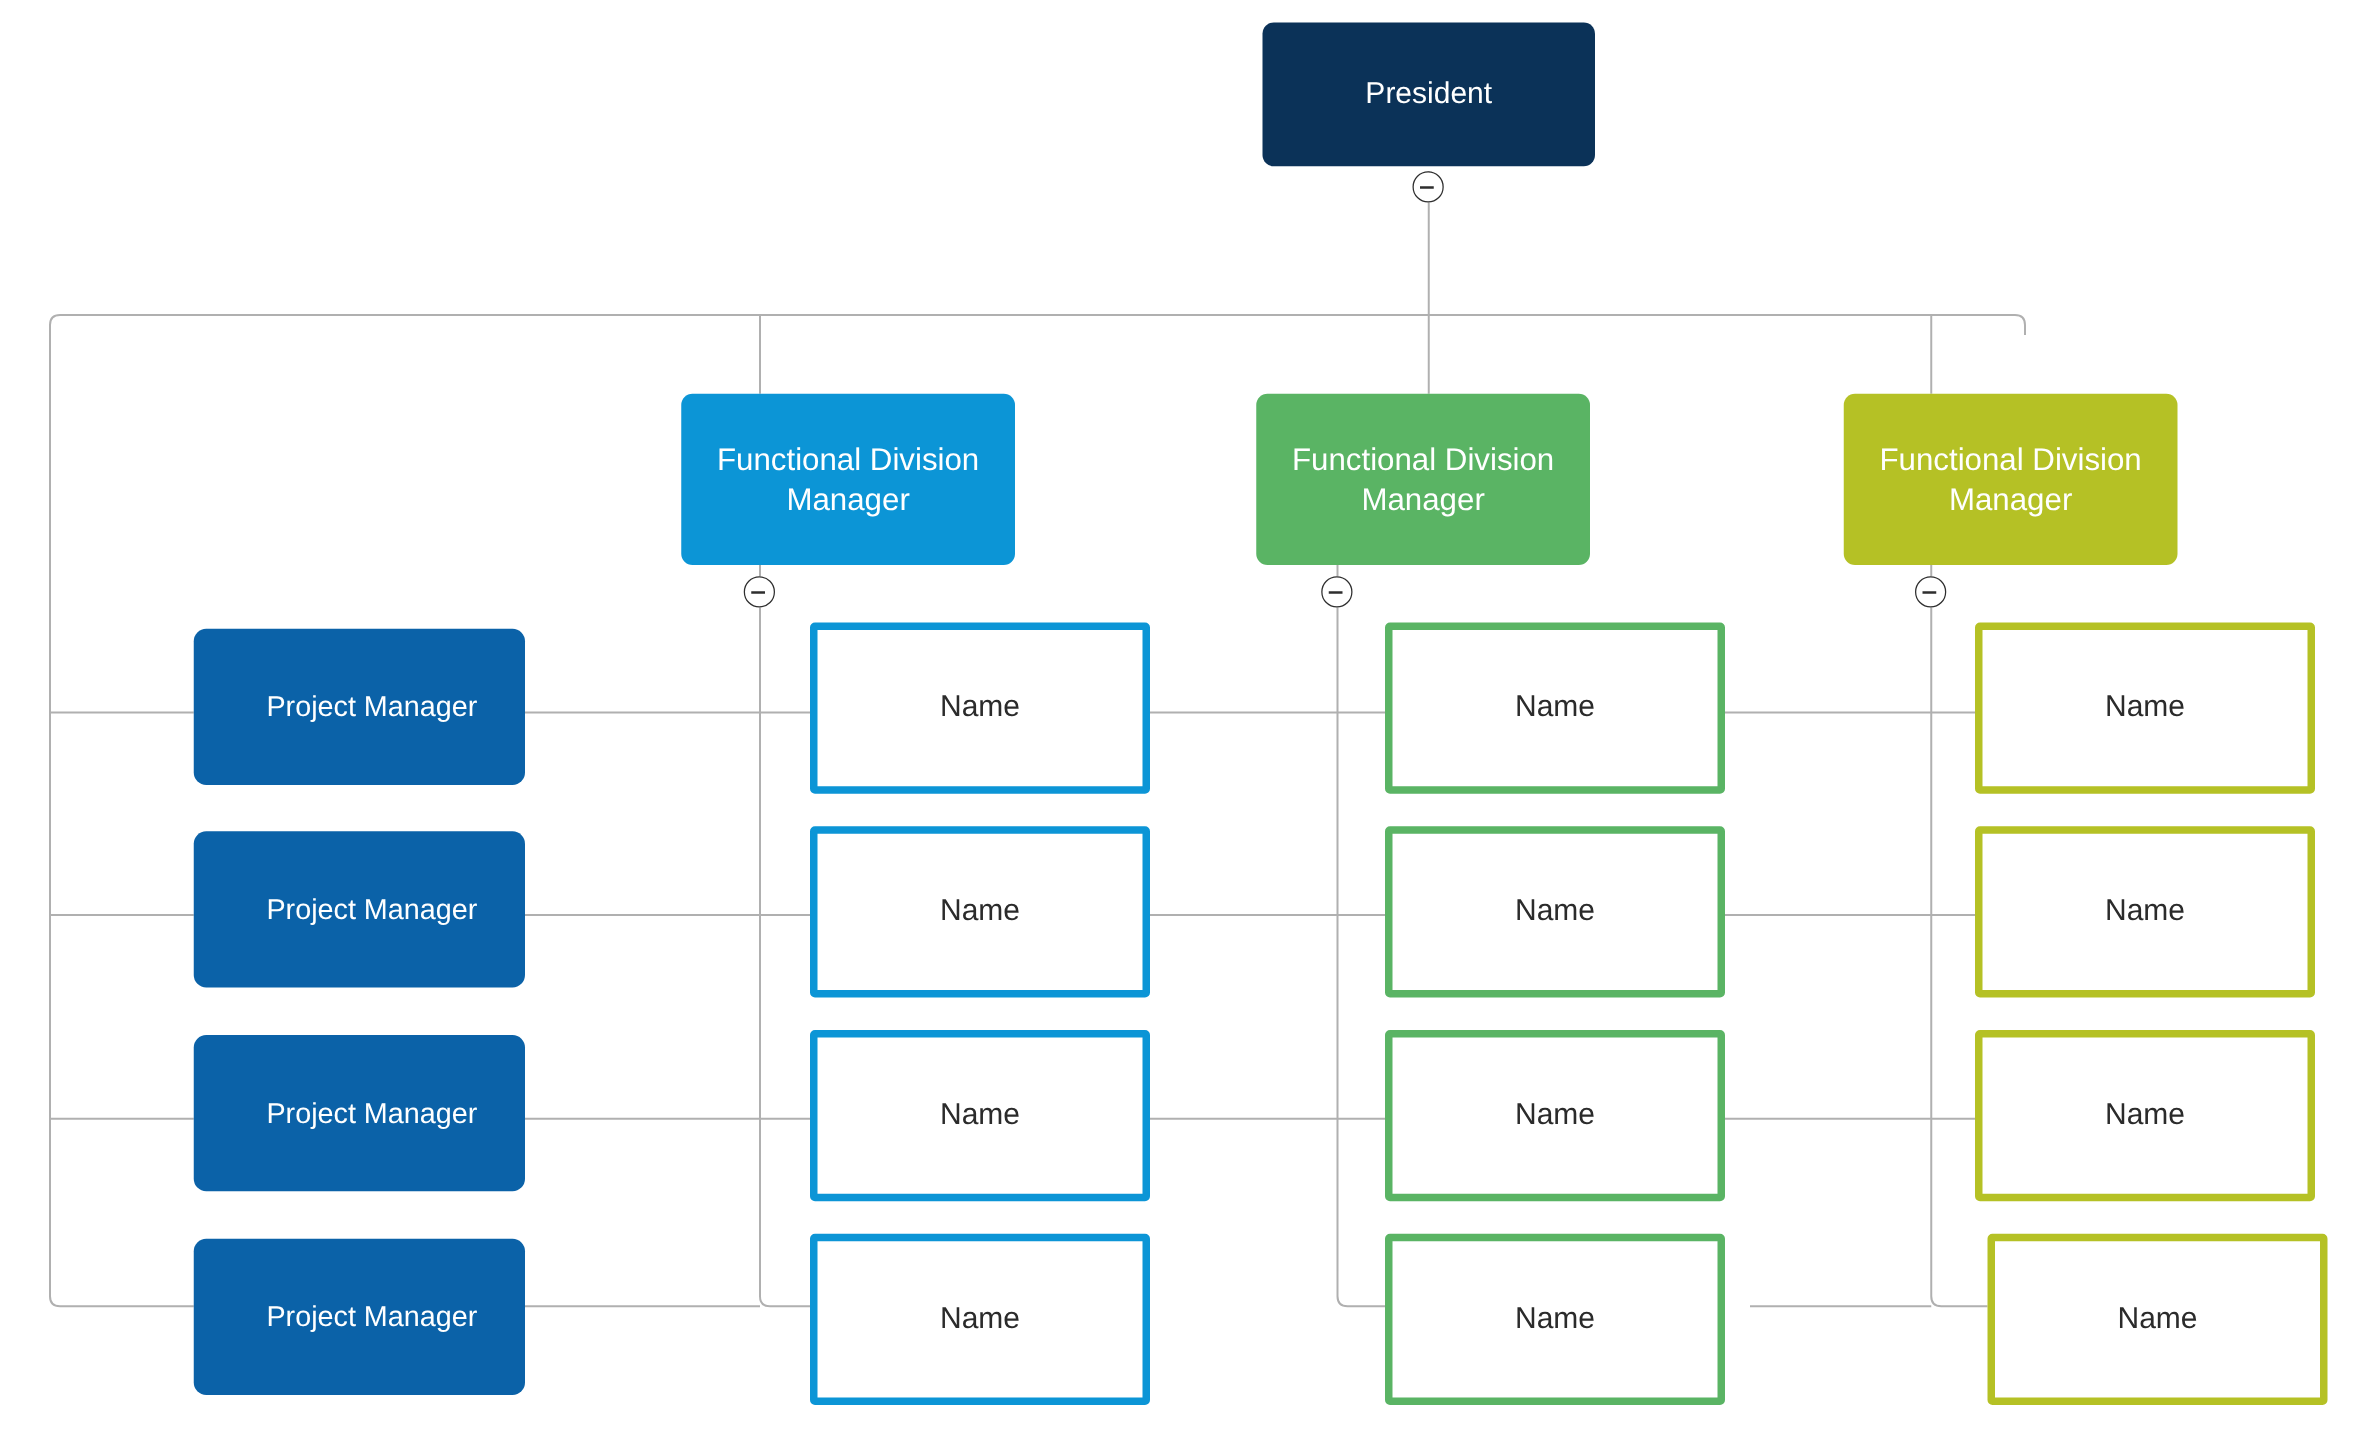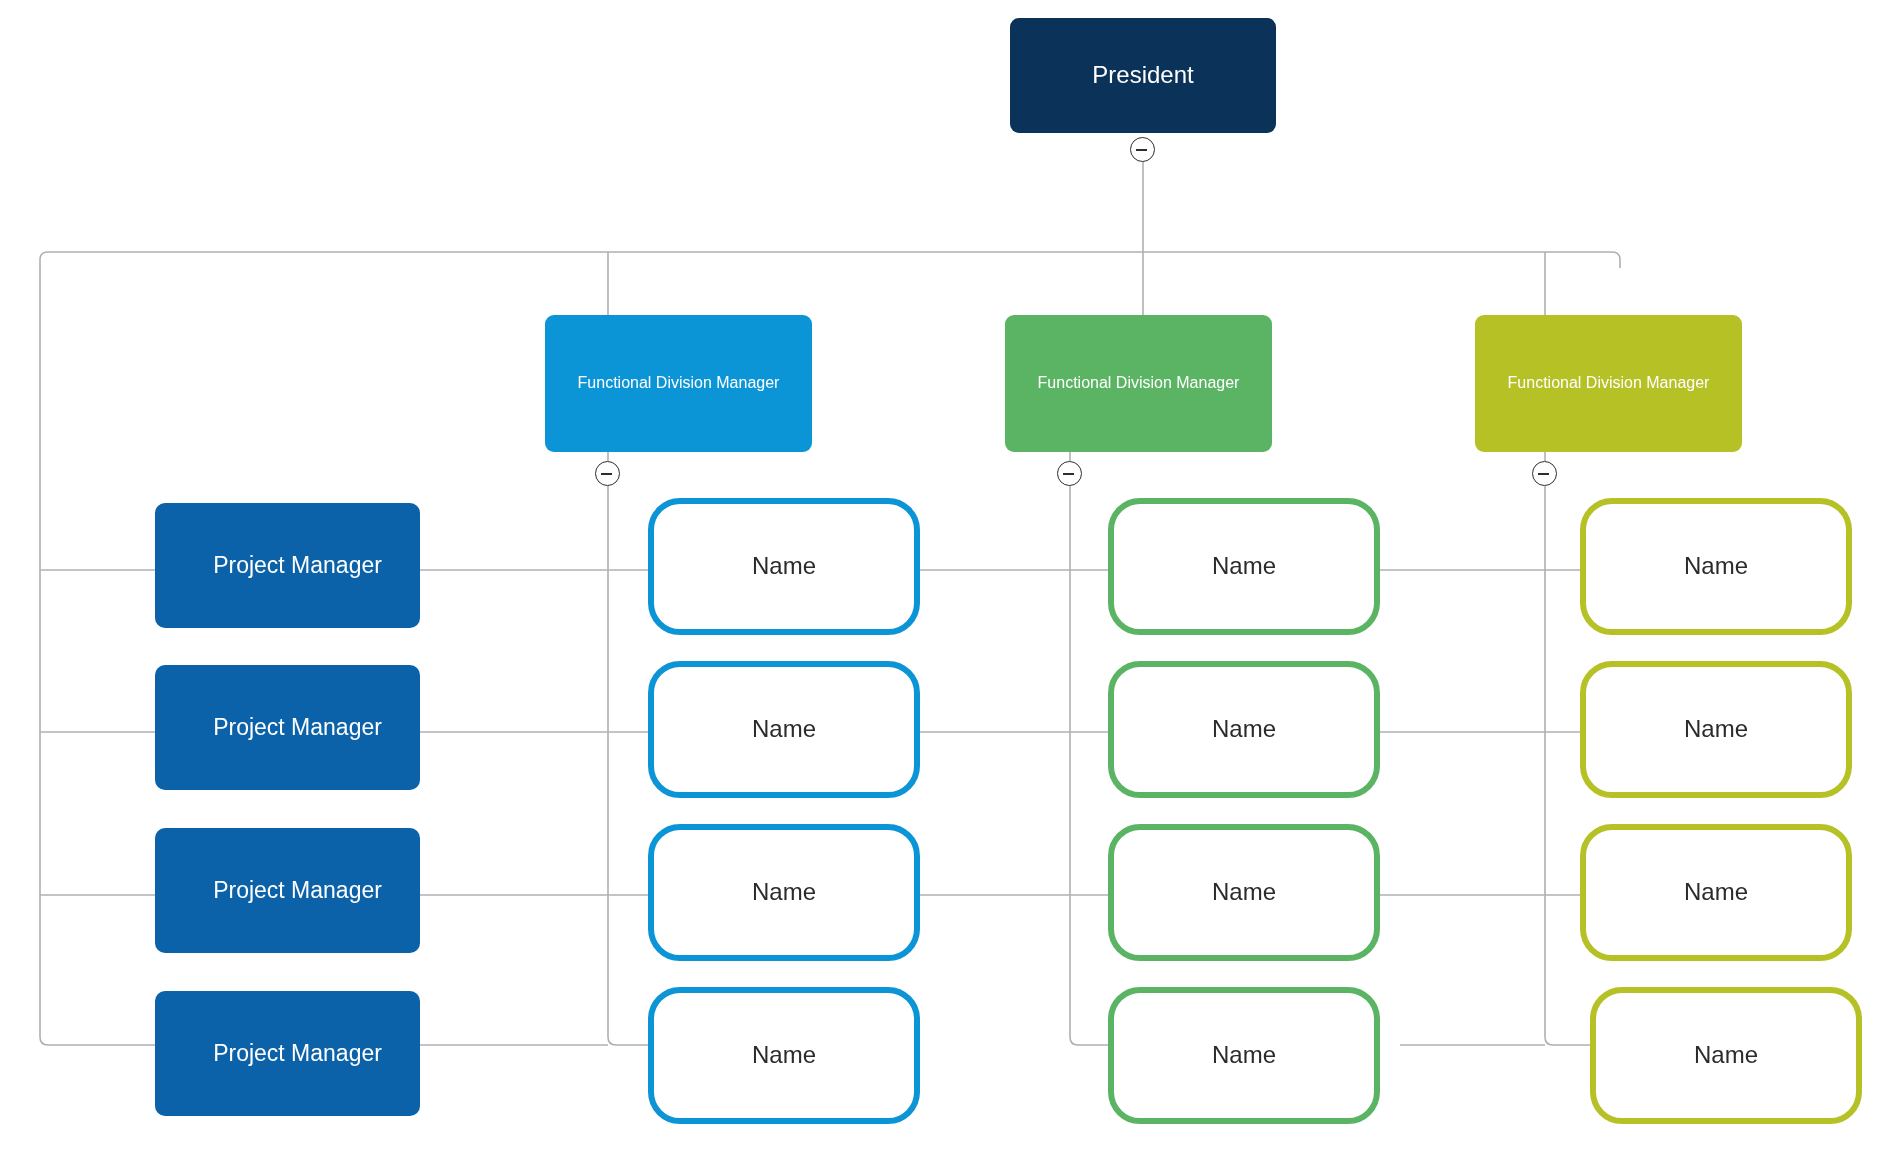--- a/index.html
+++ b/index.html
@@ -52,21 +52,21 @@
     background: #0B3258;
     color: #ffffff;
     font-size: 24px;
   }
   
   .node.fdm {
     top: 315px;
     width: 267px;
     height: 137px;
     color: #ffffff;
-    font-size: 16px;
+    font-size: 25px;
   }
   .node.fdm.fdm-0 { left: 545px;  background: #0C95D6; }
   .node.fdm.fdm-1 { left: 1005px; background: #5AB464; }
   .node.fdm.fdm-2 { left: 1475px; background: #B5C125; }
 
   
   .node.pm {
     left: 155px;
     width: 265px;
     height: 125px;
@@ -83,21 +83,21 @@
 
   
   .node.leaf {
     width: 272px;
     height: 137px;
     background: #ffffff;
     color: #2b2b2b;
     font-size: 24px;
     border-style: solid;
     border-width: 6px;
-    border-radius: 32px;
+    border-radius: 4px;
   }
   .node.leaf.c0 { left: 648px;  border-color: #0C95D6; }
   .node.leaf.c1 { left: 1108px; border-color: #5AB464; }
   .node.leaf.c2 { left: 1580px; border-color: #B5C125; }
   .node.leaf.c2.r3 { left: 1590px; }
 
   .node.leaf.r0 { top: 498px; }
   .node.leaf.r1 { top: 661px; }
   .node.leaf.r2 { top: 824px; }
   .node.leaf.r3 { top: 987px; }

